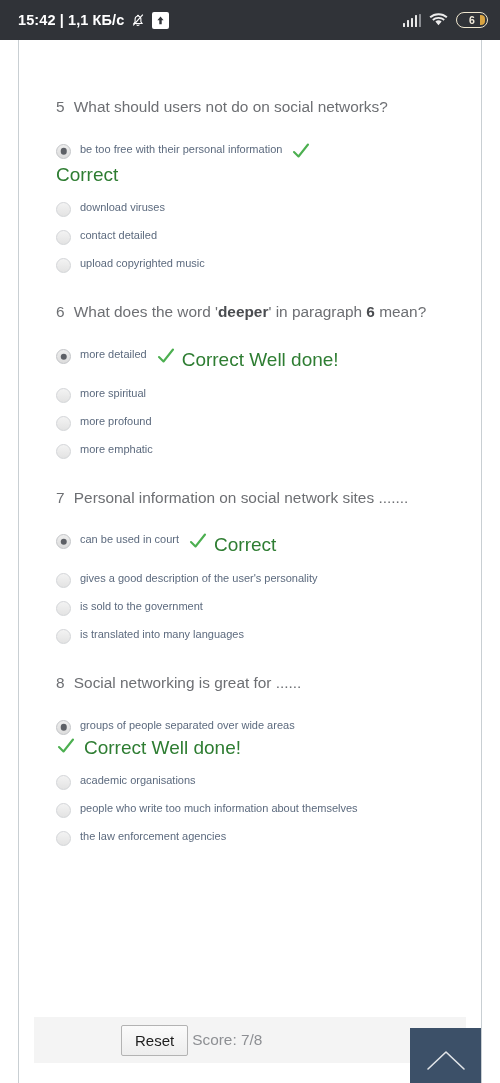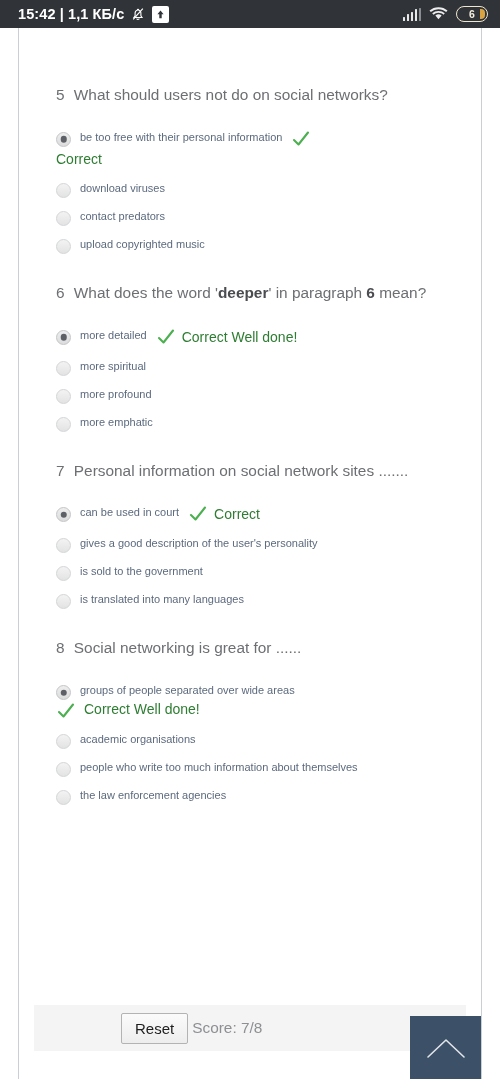--- a/index.html
+++ b/index.html
@@ -7,21 +7,21 @@
   html, body {
     width: 500px;
     height: 1083px;
     background: #ffffff;
     font-family: "Liberation Sans", sans-serif;
     overflow: hidden;
   }
 
   
   .statusbar {
-    height: 28px;
+    height: 40px;
     background: #303338;
     color: #ffffff;
     display: flex;
     align-items: center;
     justify-content: space-between;
     padding: 0 12px 0 18px;
     font-size: 14.5px;
     font-weight: bold;
     letter-spacing: 0.1px;
   }
@@ -123,21 +123,21 @@
   .opt-text.wrap { flex: 1 1 auto; min-width: 0; }
 
   .tick {
     display: inline-block;
     margin: 0 6px 0 9px;
     vertical-align: -2px;
   }
   .tick svg { display: block; }
   .feedback {
     color: #2e7d32;
-    font-size: 14px;
+    font-size: 19px;
     line-height: 1.5;
   }
   .feedback-row {
     display: flex;
     align-items: flex-start;
     margin-top: -1px;
   }
   .feedback-row .tick { margin-left: 0; margin-right: 8px; margin-top: 2px; }
 
   
@@ -241,21 +241,21 @@
         </span>
         <span class="feedback" style="flex-basis:100%">Correct</span>
       </div>
 
       <div class="option">
         <span class="radio"></span>
         <span class="opt-text">download viruses</span>
       </div>
       <div class="option">
         <span class="radio"></span>
-        <span class="opt-text">contact predators</span>
+        <span class="opt-text">contact detailed</span>
       </div>
       <div class="option">
         <span class="radio"></span>
         <span class="opt-text">upload copyrighted music</span>
       </div>
     </div>
 
     <div class="question">
       <div class="q-text">
         <span class="q-num">6</span>

